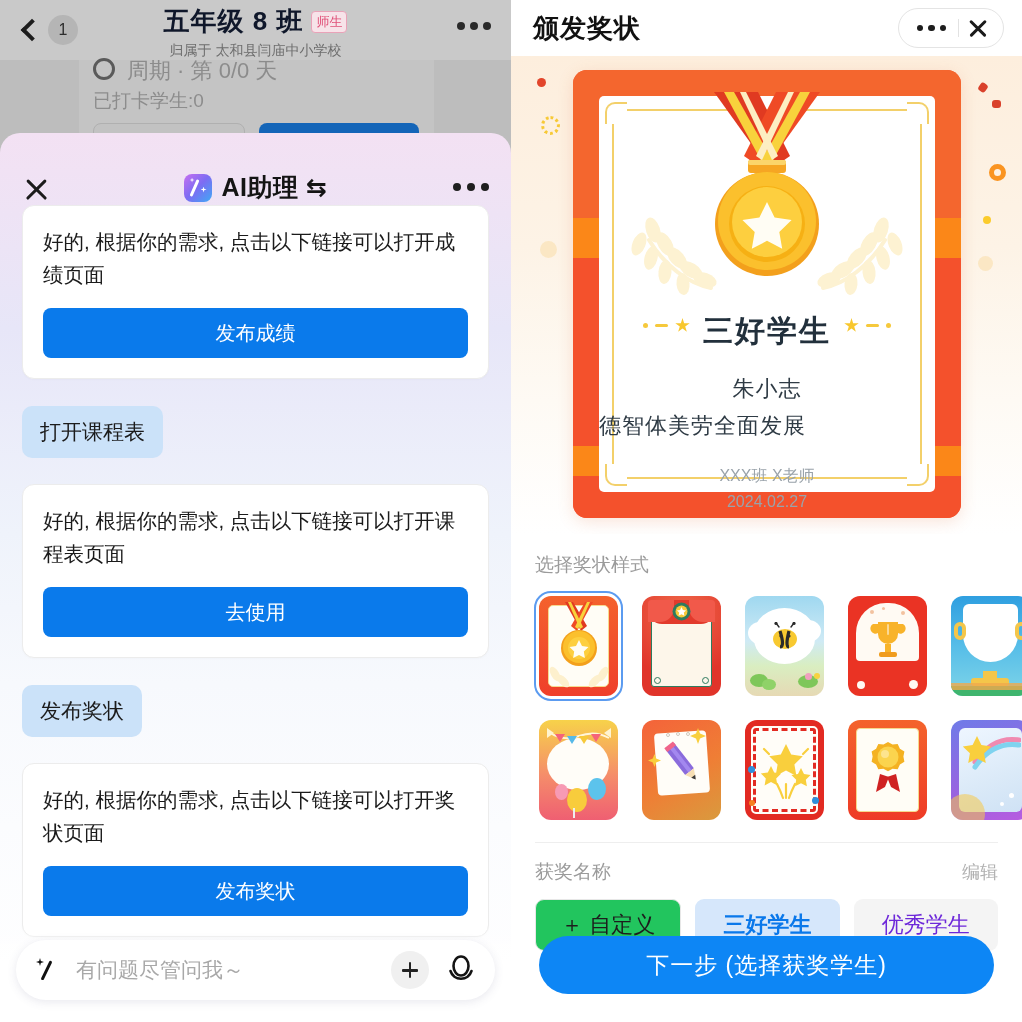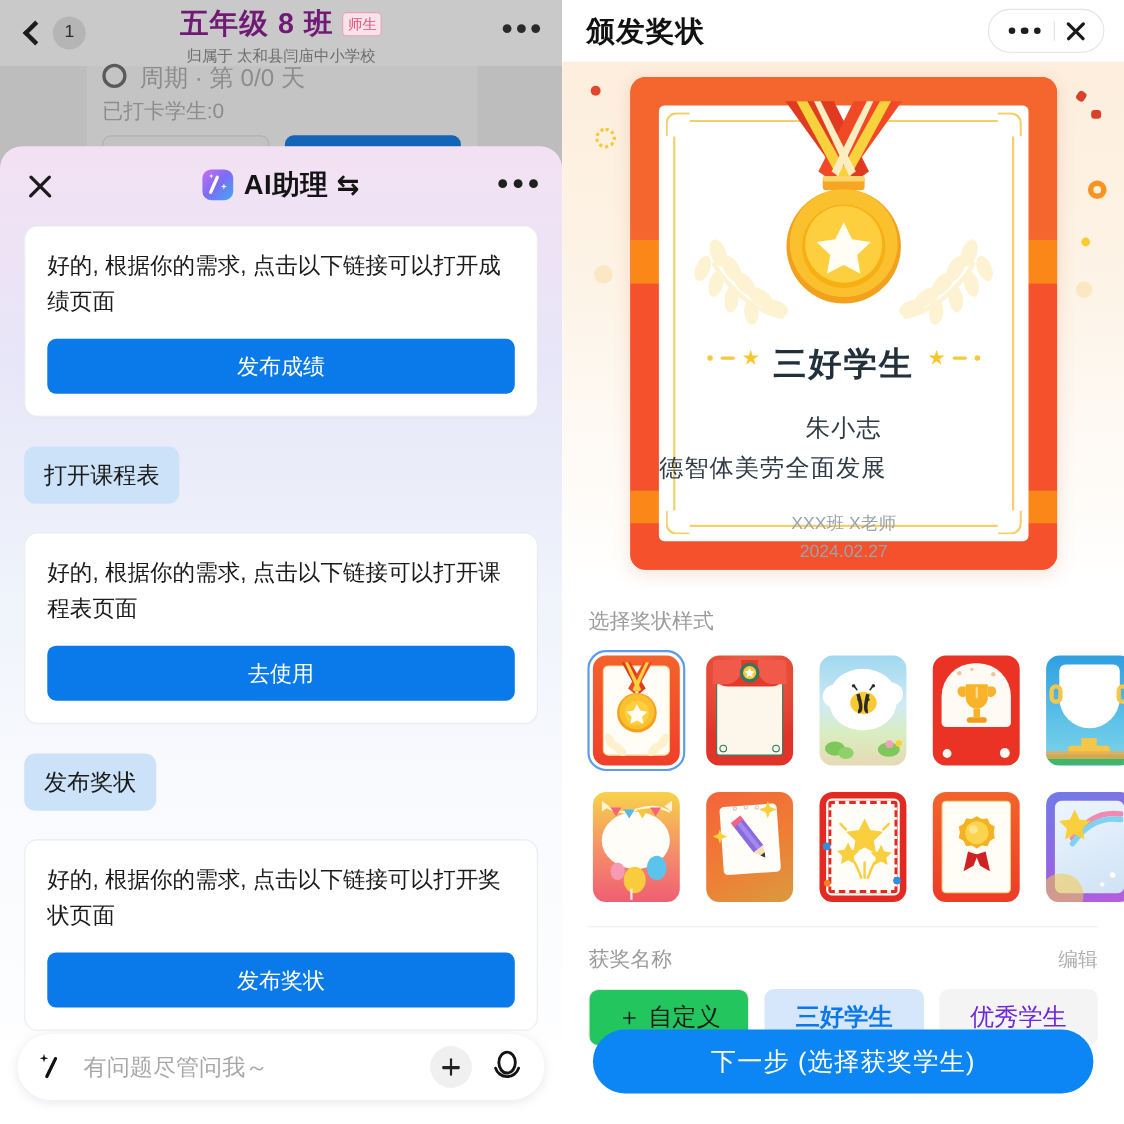--- a/index.html
+++ b/index.html
@@ -19,21 +19,21 @@
     position:absolute; left:0; top:0; width:511px; height:60px;
     background:#c9c9c9; display:flex; align-items:center; padding:0 18px;
   }
   .ud-back { display:flex; align-items:center; gap:8px; }
   .ud-chev { width:16px; height:16px; border-left:4px solid #1c1c1c; border-bottom:4px solid #1c1c1c;
              transform:rotate(45deg); margin-left:6px; }
   .ud-badge { width:30px; height:30px; border-radius:50%; background:#b5b5b5; color:#2d2d2d;
               font-size:16px; display:flex; align-items:center; justify-content:center; }
   .ud-titlewrap { position:absolute; left:0; right:0; top:4px; text-align:center; pointer-events:none; }
   .ud-title-row { display:flex; align-items:center; justify-content:center; gap:8px; }
-  .ud-title { font-size:26px; font-weight:bold; color:#701a75; letter-spacing:1px; }
+  .ud-title { font-size:26px; font-weight:bold; color:#0f172a; letter-spacing:1px; }
   .ud-tag { font-size:13px; color:#e0527a; border:1px solid #e9a2b8; border-radius:4px;
             background:#f7e3e9; padding:1px 4px; }
   .ud-sub { font-size:14px; color:#6d6d6d; margin-top:3px; }
   .ud-dots { position:absolute; right:20px; top:22px; display:flex; gap:5px; }
   .ud-dots i { width:8px; height:8px; border-radius:50%; background:#2a2a2a; display:block; }
 
   .ud-body { position:absolute; left:0; top:60px; width:511px; height:150px; background:#bdbdbd; }
   .ud-card { position:absolute; left:79px; top:0; width:355px; height:150px; background:#c4c4c4; }
   .ud-line1 { position:absolute; left:14px; top:-4px; font-size:22px; color:#8c8c8c; white-space:nowrap; }
   .ud-circle { position:absolute; left:14px; top:-2px; width:22px; height:22px; border:3px solid #5a5a5a;
@@ -44,21 +44,21 @@
   .ud-btn-blue { position:absolute; left:180px; top:63px; width:160px; height:40px; border-radius:8px;
                  background:#1465b8; }
 
   
   .ai-sheet {
     position:absolute; left:0; top:133px; width:511px; height:889px;
     border-top-left-radius:20px; border-top-right-radius:20px;
     background:linear-gradient(180deg,#f3e1f3 0%, #e7e6f8 22%, #eff3fb 45%, #f7f9fd 62%, #fbfcfe 78%, #ffffff 100%);
     overflow:hidden;
   }
-  .ai-head { position:relative; height:81px; display:flex; align-items:center; }
+  .ai-head { position:relative; height:81px; display:flex; align-items:center;margin-top:20px; }
   .ai-close { position:absolute; left:20px; top:20px; width:32px; height:32px; cursor:pointer; }
   .ai-close:before, .ai-close:after {
     content:""; position:absolute; left:3px; top:15px; width:27px; height:3.4px;
     background:#1c1c1c; border-radius:2px;
   }
   .ai-close:before { transform:rotate(45deg); }
   .ai-close:after  { transform:rotate(-45deg); }
   .ai-titlewrap { position:absolute; left:0; right:0; top:18px; display:flex; align-items:center;
                   justify-content:center; gap:10px; }
   .ai-logo { width:28px; height:28px; border-radius:8px;

